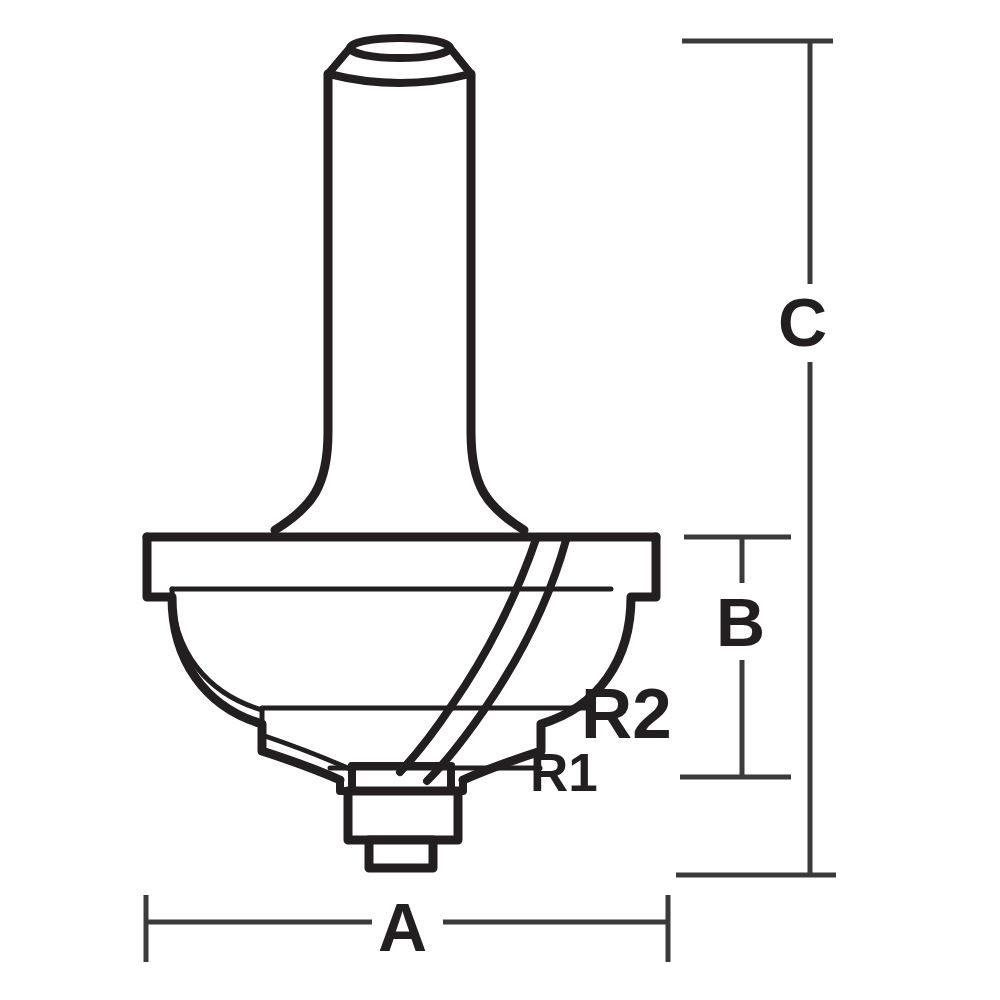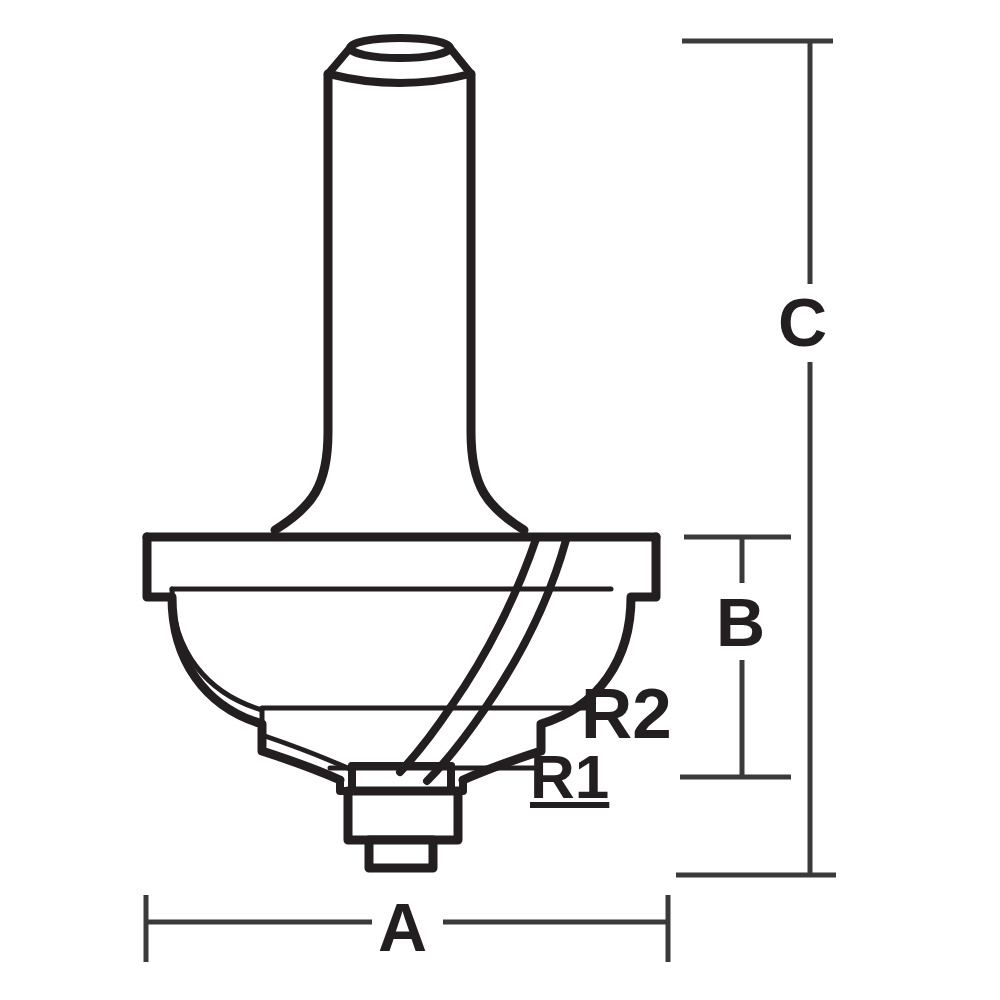--- a/index.html
+++ b/index.html
@@ -33,21 +33,21 @@
     font-family: "Liberation Sans", sans-serif;
     font-weight: bold;
     color: #231f20;
     line-height: 1;
     white-space: nowrap;
     user-select: none;
   }
   #label-C { left: 778px;  top: 288px;  font-size: 68px; }
   #label-B { left: 716px;  top: 588px;  font-size: 68px; }
   #label-A { left: 378px;  top: 893px;  font-size: 68px; }
-  #label-R1 { left: 530px; top: 746px;  font-size: 62px; text-decoration: underline; }
+  #label-R1 { left: 530px; top: 746px;  font-size: 53px; }
   #label-R2 { left: 581px; top: 678px;  font-size: 71px; }
 </style>
 </head>
 <body>
 
 <div id="diagram-root">
 
   <svg id="bit-svg" viewBox="0 0 1000 1000" xmlns="http://www.w3.org/2000/svg">
 
     <g fill="none" stroke="#231f20" stroke-linecap="round" stroke-linejoin="round">

